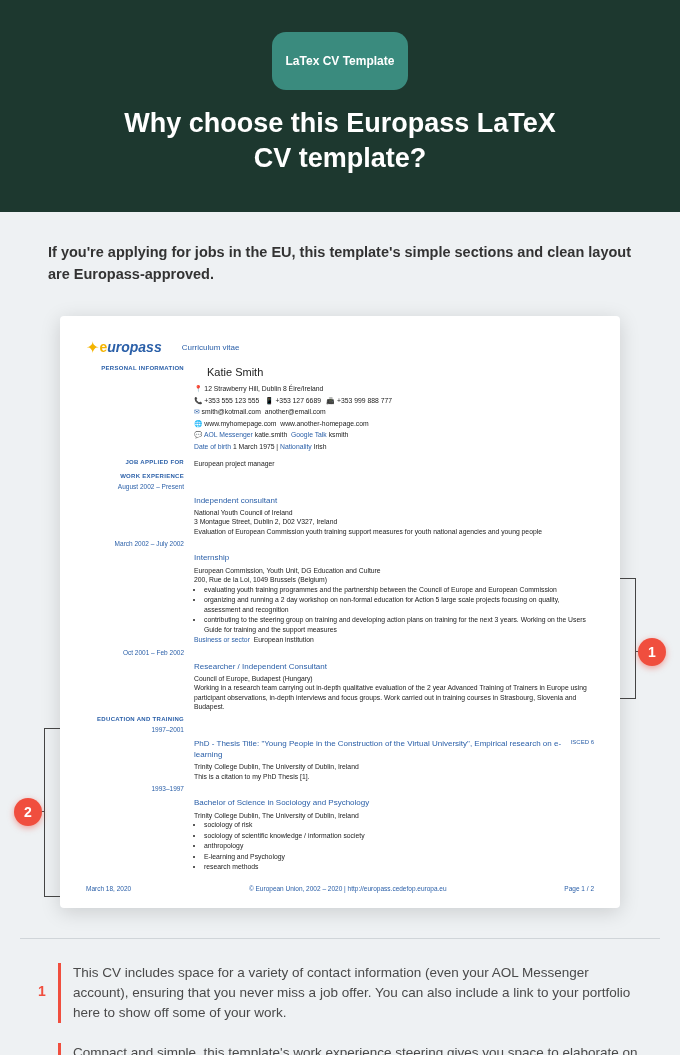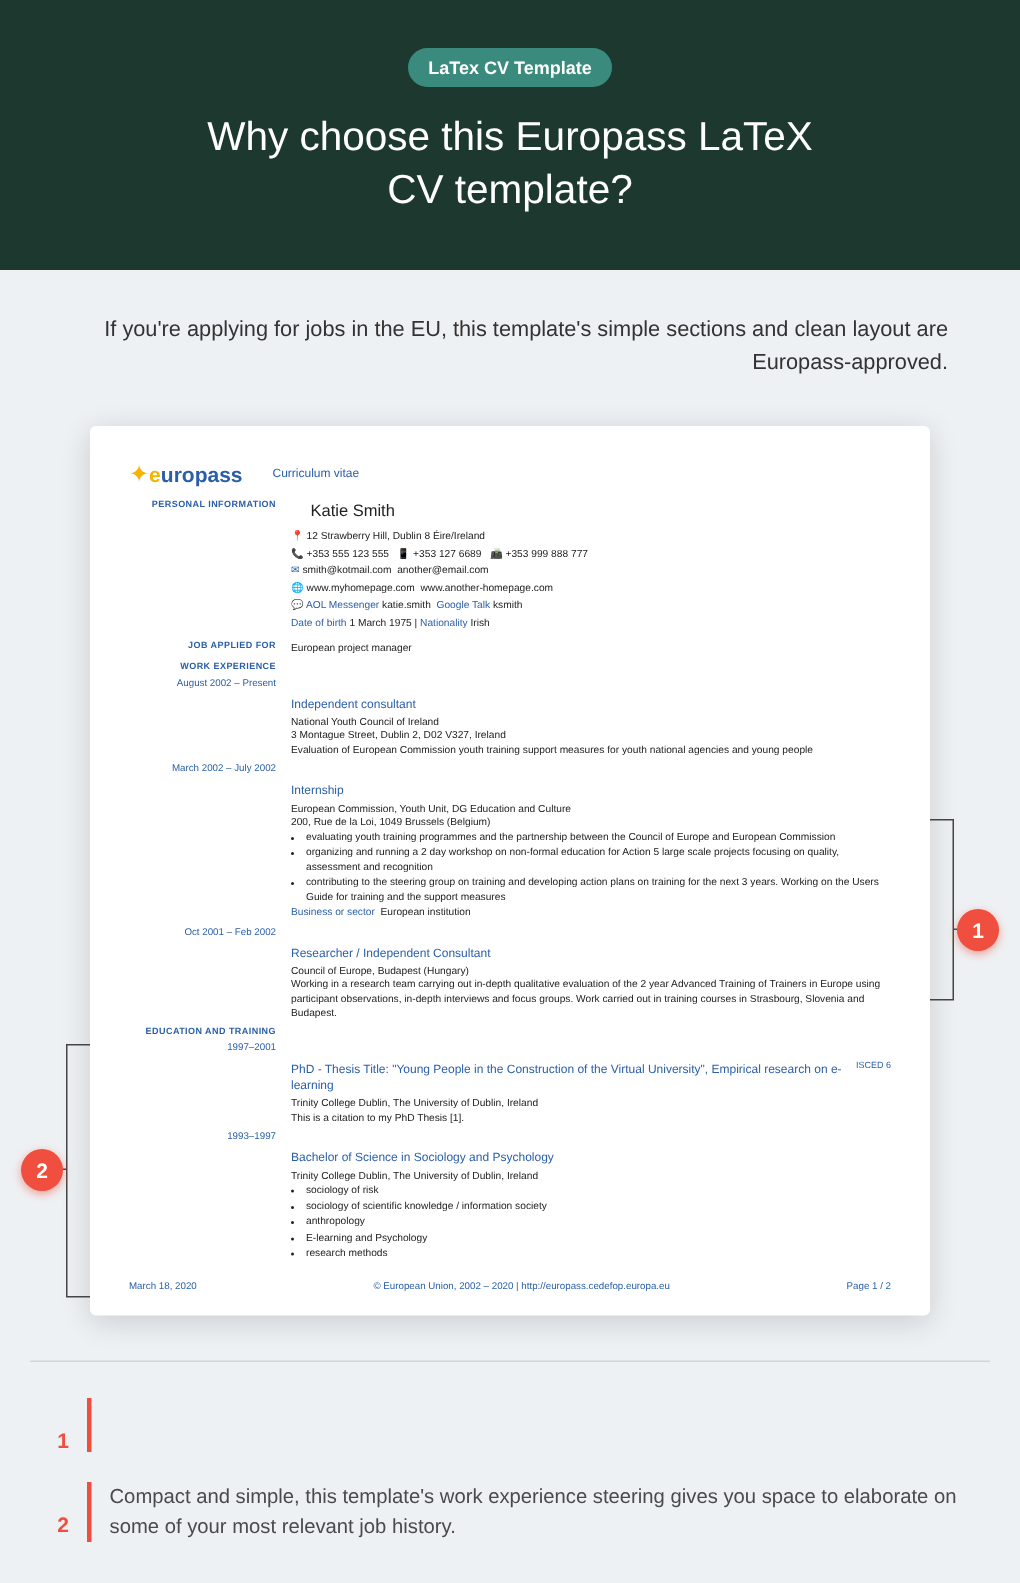--- a/index.html
+++ b/index.html
@@ -1,28 +1,28 @@
 <!DOCTYPE html>
 <html><head>
 <meta charset="utf-8">
 <style>
 * { margin: 0; padding: 0; box-sizing: border-box; }
 body { font-family: -apple-system, BlinkMacSystemFont, 'Segoe UI', Arial, sans-serif; width: 680px; background: #eef1f3; }
 .header { background: #1d382f; padding: 32px 20px 36px; text-align: center; }
-.badge { display: inline-block; background: #3a8b7e; color: #fff; font-size: 12px; font-weight: 600; padding: 6px 14px; border-radius: 14px; }
-.title { color: #fff; font-size: 27px; font-weight: 400; margin-top: 16px; line-height: 1.3; }
-.intro { padding: 30px 48px 20px; text-align: right; color: #333; font-size: 14.5px; line-height: 1.5; }
+.badge { display: inline-block; background: #3a8b7e; color: #fff; font-size: 12px; font-weight: 600; padding: 22px 14px; border-radius: 14px; }
+.title { color: #fff; font-size: 27px; font-weight: 700; margin-top: 16px; line-height: 1.3; }
+.intro { padding: 30px 48px 20px; text-align: left; color: #333; font-size: 14.5px; line-height: 1.5; font-weight: bold; }
 .preview-wrap { position: relative; padding: 10px 60px 30px; }
 .preview { background: #fff; border-radius: 4px; box-shadow: 0 4px 20px rgba(0,0,0,0.15); padding: 22px 26px 16px; position: relative; font-size: 7px; color: #222; }
 .logo-row { display: flex; align-items: center; gap: 20px; margin-bottom: 8px; }
 .logo { display: flex; align-items: center; }
 .logo-star { color: #f4b400; font-size: 16px; }
 .logo-text { font-size: 14px; }
 .logo-e { color: #f4b400; font-weight: 600; }
-.logo-rest { color: #2a5fa8; font-weight: 600; }
+.logo-rest { color: #2a5fa8; font-weight: 600; font-style: italic; }
 .cv-label { color: #2a5fa8; font-size: 8px; }
 .cv-row { display: flex; margin-bottom: 4px; }
 .cv-left { width: 108px; text-align: right; padding-right: 10px; color: #2a5fa8; font-size: 6.5px; }
 .cv-left.bold { font-weight: 600; letter-spacing: 0.3px; font-size: 6px; }
 .cv-right { flex: 1; font-size: 6.8px; line-height: 1.4; }
 .cv-right .name { font-size: 11px; color: #222; margin-bottom: 4px; padding-left: 13px; }
 .cv-right .blue { color: #2a5fa8; }
 .cv-right .line { margin-bottom: 2px; }
 .cv-right .bold-title { color: #2a5fa8; font-size: 8px; margin-bottom: 2px; margin-top: 12px; }
 .cv-right ul { padding-left: 10px; }
@@ -185,20 +185,21 @@
   <div class="badge-circ b2">2</div>
 </div>
 
 <div class="divider"></div>
 
 <div class="features">
   <div class="feat">
     <div class="fnum">1</div>
     <div class="fbar"></div>
     <div class="fbody">
+      <div class="ftext">This CV includes space for a variety of contact information (even your AOL Messenger account), ensuring that you never miss a job offer. You can also include a link to your portfolio here to show off some of your work.</div>
     </div>
   </div>
   <div class="feat">
     <div class="fnum">2</div>
     <div class="fbar"></div>
     <div class="fbody">
       <div class="ftext">Compact and simple, this template's work experience steering gives you space to elaborate on some of your most relevant job history.</div>
     </div>
   </div>
 </div>

